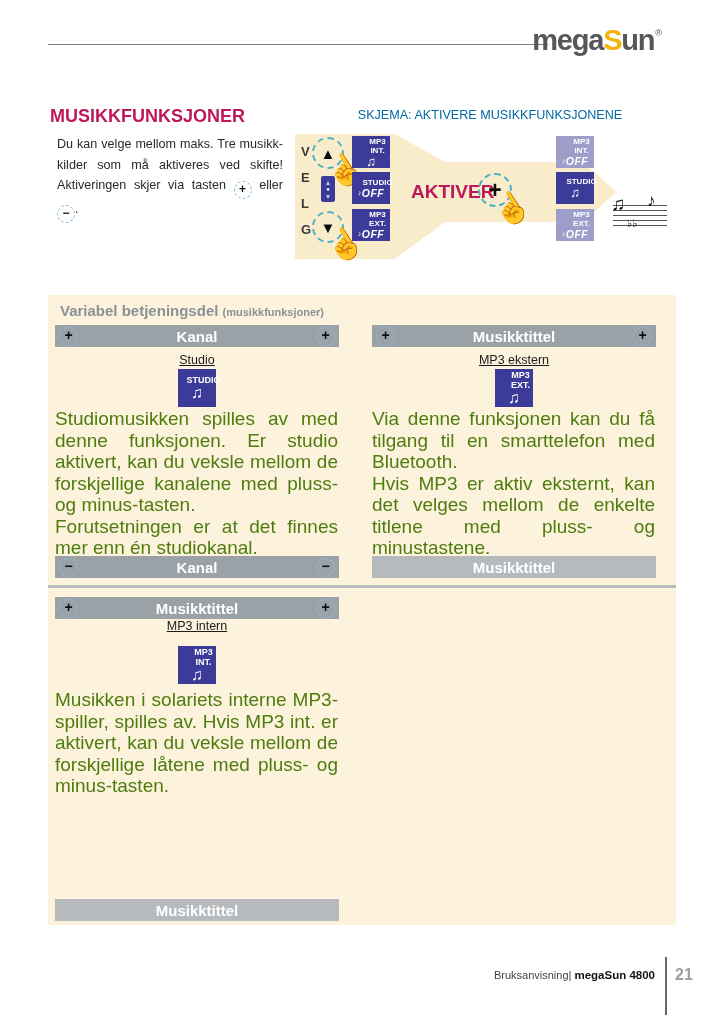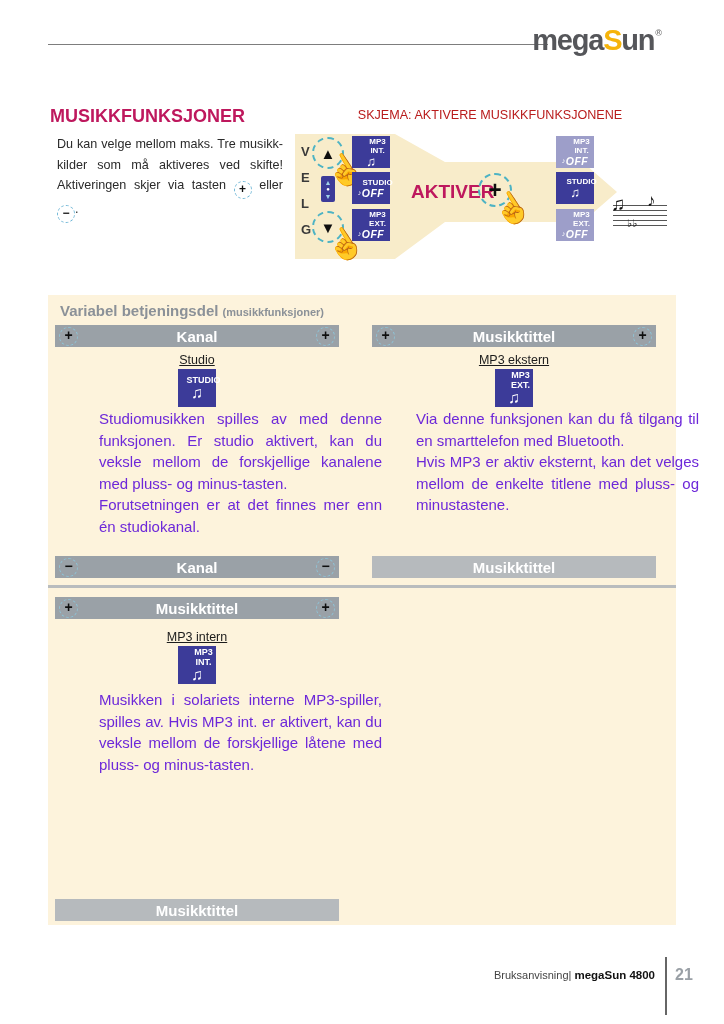--- a/index.html
+++ b/index.html
@@ -15,21 +15,21 @@
 
   
   .intro{position:absolute;left:50px;top:106px;width:240px;}
   .intro h2{margin:0 0 3px 0;font-size:18px;color:#be185d;}
   .intro p{margin:7px;font-size:12.6px;line-height:20.5px;text-align:justify;color:#2a2a2a;}
   .ib{display:inline-block;width:16px;height:16px;border:1.5px dashed #6db6d6;border-radius:50%;
       text-align:center;font-weight:bold;font-size:12px;line-height:15px;vertical-align:-4px;color:#111;background:#fff;}
 
   
   .schema{position:absolute;left:295px;top:108px;width:390px;}
-  .schema h3{margin:0;font-size:12.6px;font-weight:normal;color:#b91c1c;text-align:center;}
+  .schema h3{margin:0;font-size:12.6px;font-weight:normal;color:#0369a1;text-align:center;}
   .canvas{position:relative;height:148px;margin-top:7px;}
   .arrow-shape{position:absolute;left:0;top:0;width:390px;height:148px;background:#f8ecca;
       clip-path:polygon(0px 5px,100px 5px,150px 33px,268px 33px,268px 16px,322px 63px,
                         268px 110px,268px 93px,150px 93px,100px 130px,0px 130px);}
   .velg{position:absolute;left:6px;top:15px;display:flex;flex-direction:column;gap:11px;
         font-size:13px;color:#3a3a3a;font-weight:bold;}
   .dcircle{position:absolute;border:2px dashed #4db3c4;border-radius:50%;
            display:flex;align-items:center;justify-content:center;color:#0e0e0e;font-weight:bold;}
   .c-up{left:17px;top:8px;width:28px;height:28px;font-size:15px;}
   .c-down{left:17px;top:82px;width:28px;height:28px;font-size:15px;}
@@ -70,21 +70,21 @@
   .panel-h .note{font-size:11px;}
   .bar{position:absolute;width:284px;height:22px;background:#9aa1a7;color:#ffffff;
        font-weight:bold;font-size:15px;display:flex;align-items:center;justify-content:center;}
   .bar.light{background:#b6babd;}
   .col-l{left:7px;} .col-r{left:324px;}
   .bar-btn{position:absolute;top:2px;width:17px;height:17px;border:1px dashed #8fc3d6;border-radius:50%;
            color:#0e0e0e;font-weight:bold;font-size:14px;line-height:15px;text-align:center;}
   .bar-btn.l{left:4px;} .bar-btn.r{right:4px;}
   .caption{position:absolute;width:284px;text-align:center;font-size:12.5px;color:#1c1c1c;}
   .caption span{text-decoration:underline;}
-  .para{position:absolute;width:283px;font-size:15px;line-height:21.5px;color:#6d28d9;text-align:justify;margin-left:44px;}
+  .para{position:absolute;width:283px;font-size:19px;line-height:21.5px;color:#4d7c0f;text-align:justify;}
   .divider{position:absolute;left:0;top:290px;width:628px;height:3px;background:#b9bcbe;}
 
   
   .foot{position:absolute;top:969px;right:69px;font-size:11px;color:#444;}
   .foot b{font-size:11.5px;color:#111;}
   .vline{position:absolute;left:665px;top:957px;width:2px;height:58px;background:#666;}
   .pagenum{position:absolute;left:675px;top:966px;font-size:16px;font-weight:bold;color:#9aa0a6;}
 </style>
 </head>
 <body>
@@ -213,21 +213,21 @@
     </div>
 
     <div class="divider"></div>
 
     <div class="bar col-l" style="top:302px;">
       <span class="bar-btn l">+</span>
       <span>Musikktittel</span>
       <span class="bar-btn r">+</span>
     </div>
 
-    <div class="caption col-l" style="top:335px;"><span>MP3 intern</span></div>
+    <div class="caption col-l" style="top:324px;"><span>MP3 intern</span></div>
 
     <div class="tile big" style="left:130px;top:351px;">
       <div class="l">MP3</div>
       <div class="l">INT.</div>
       <div class="note">♫</div>
     </div>
 
     <div class="para col-l" style="top:394px;">Musikken i solariets interne MP3-spiller, spilles av.  Hvis MP3 int. er aktivert, kan du veksle mellom de forskjellige låtene med pluss- og minus-tasten.</div>
 
     <div class="bar light col-l" style="top:604px;">

